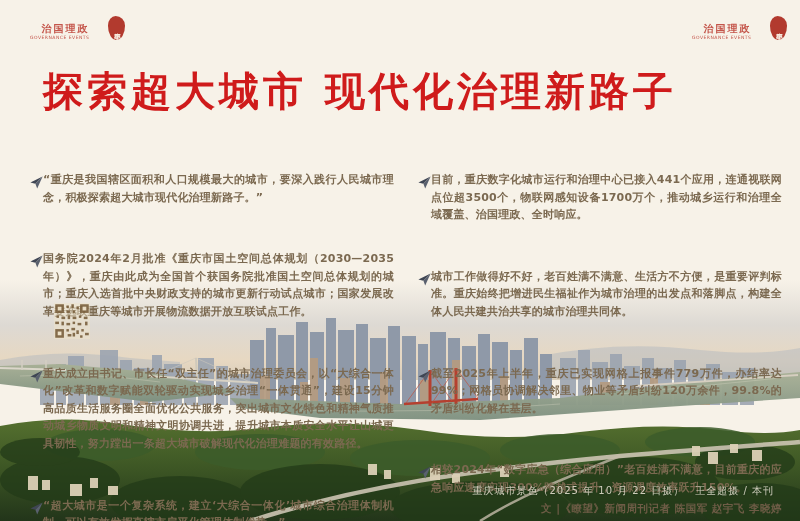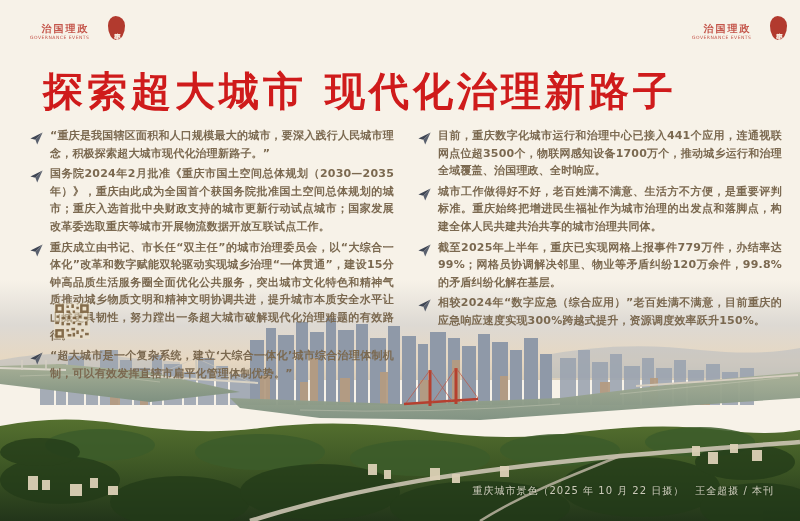--- a/index.html
+++ b/index.html
@@ -25,21 +25,21 @@
   
   .title{
     position:absolute;top:64px;left:0;width:720px;text-align:center;
     font-size:40px;font-weight:900;color:#cf1b1b;letter-spacing:4px;
     white-space:nowrap;
   }
   
   .col{position:absolute;top:127px;width:364px;z-index:3;}
   .col.left{left:30px;}
   .col.right{left:418px;}
-  .bullet{display:flex;gap:7px;margin-bottom:3px;}
+  .bullet{display:flex;margin-bottom:3px;margin-top:44px;}
   .bullet-icon{flex:0 0 13px;padding-top:3px;}
   .bullet-text{
     font-size:11px;font-weight:bold;color:#7b6950;line-height:1.6;
     text-align:justify;letter-spacing:.2px;
   }
   .byline{
     margin-top:5px;text-align:right;font-size:10.5px;font-weight:bold;
     color:#6e5c46;letter-spacing:.5px;
   }
   
@@ -145,20 +145,21 @@
     </div>
     <div class="bullet">
       <span class="bullet-icon">
         <svg width="13" height="13" viewBox="0 0 13 13">
             <polygon points="12.6,0.6 0.4,6.6 5.4,7.7 12.6,0.6" fill="#3f4654"></polygon>
             <polygon points="12.6,0.6 5.4,7.7 7.2,12.4 12.6,0.6" fill="#59606e"></polygon>
           </svg>
       </span>
       <span class="bullet-text">相较2024年“数字应急（综合应用）”老百姓满不满意，目前重庆的应急响应速度实现300%跨越式提升，资源调度效率跃升150%。</span>
     </div>
+    <div class="byline">文 |《瞭望》新闻周刊记者 陈国军 赵宇飞 李晓婷</div>
   </div>
 
   <div class="qr">
     <svg width="36" height="36" viewBox="0 0 29 29">
       <rect x="0" y="0" width="29" height="29" fill="#efe3c9" opacity="0.55"></rect>
       <g fill="#7d6340">
         <rect x="1" y="1" width="7" height="7"></rect>
           <rect x="21" y="1" width="7" height="7"></rect>
           <rect x="1" y="21" width="7" height="7"></rect>
         <rect x="3" y="3" width="3" height="3" fill="#efe3c9"></rect>

